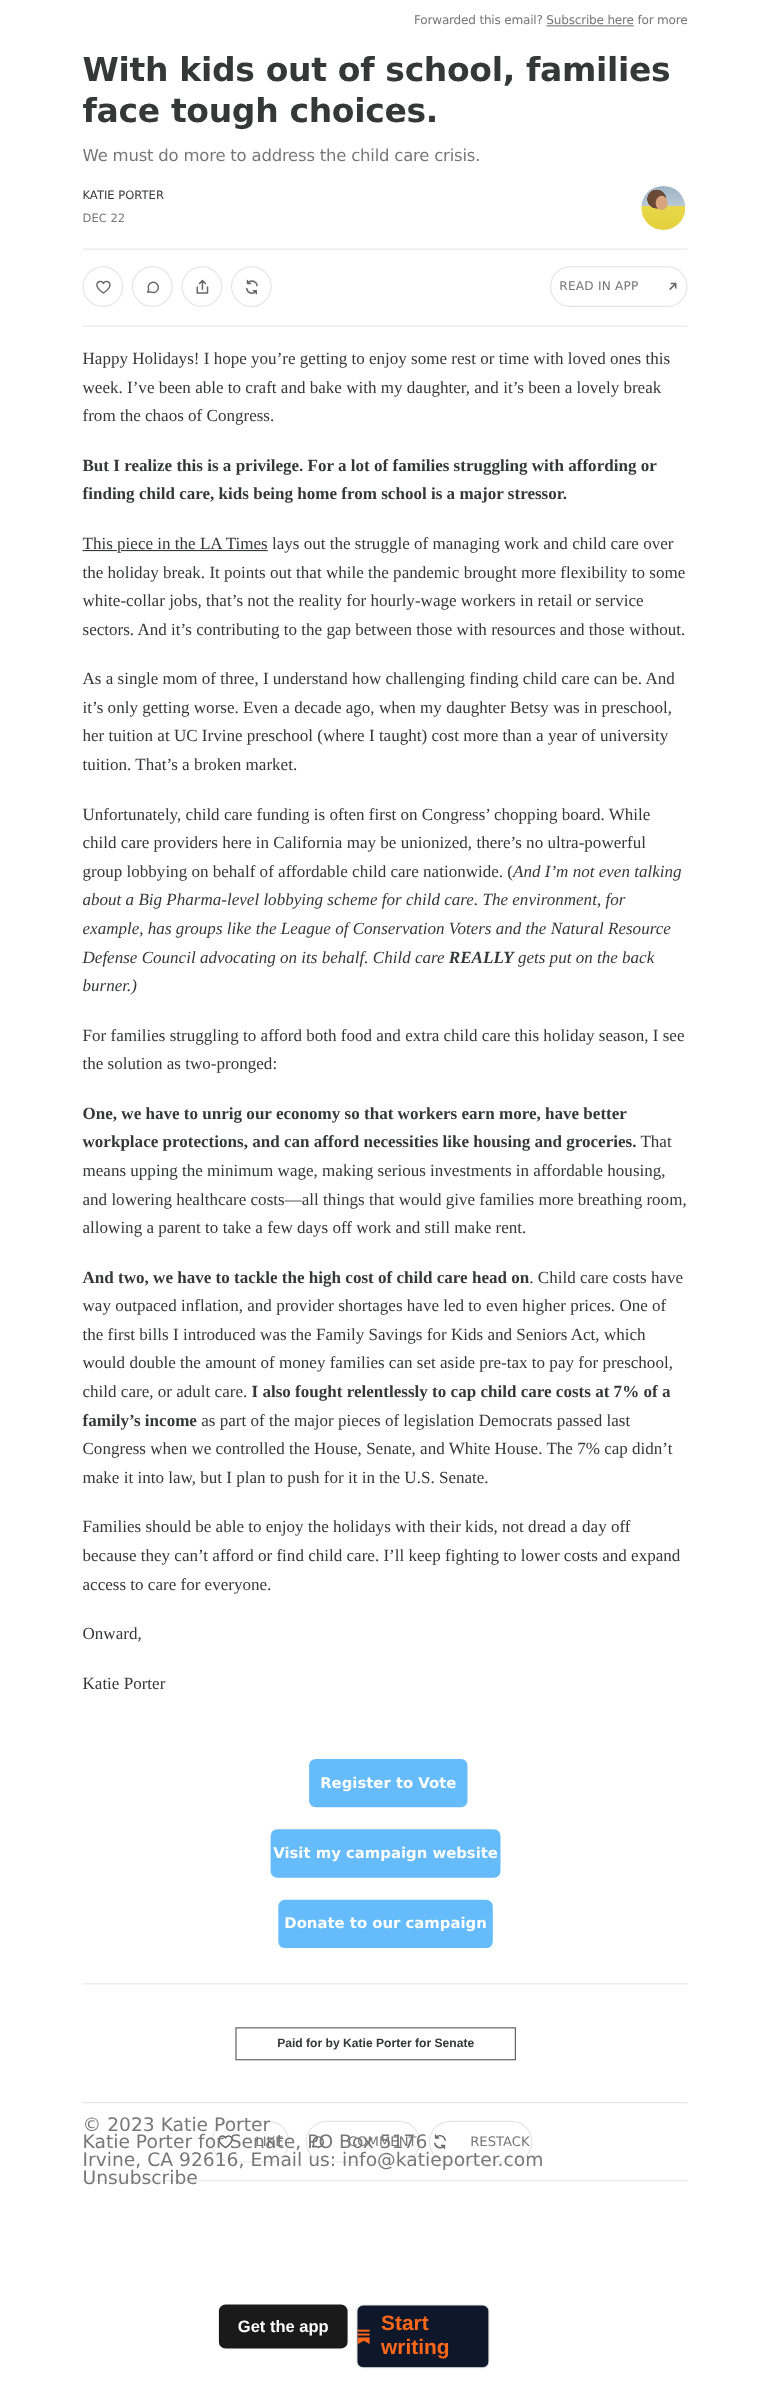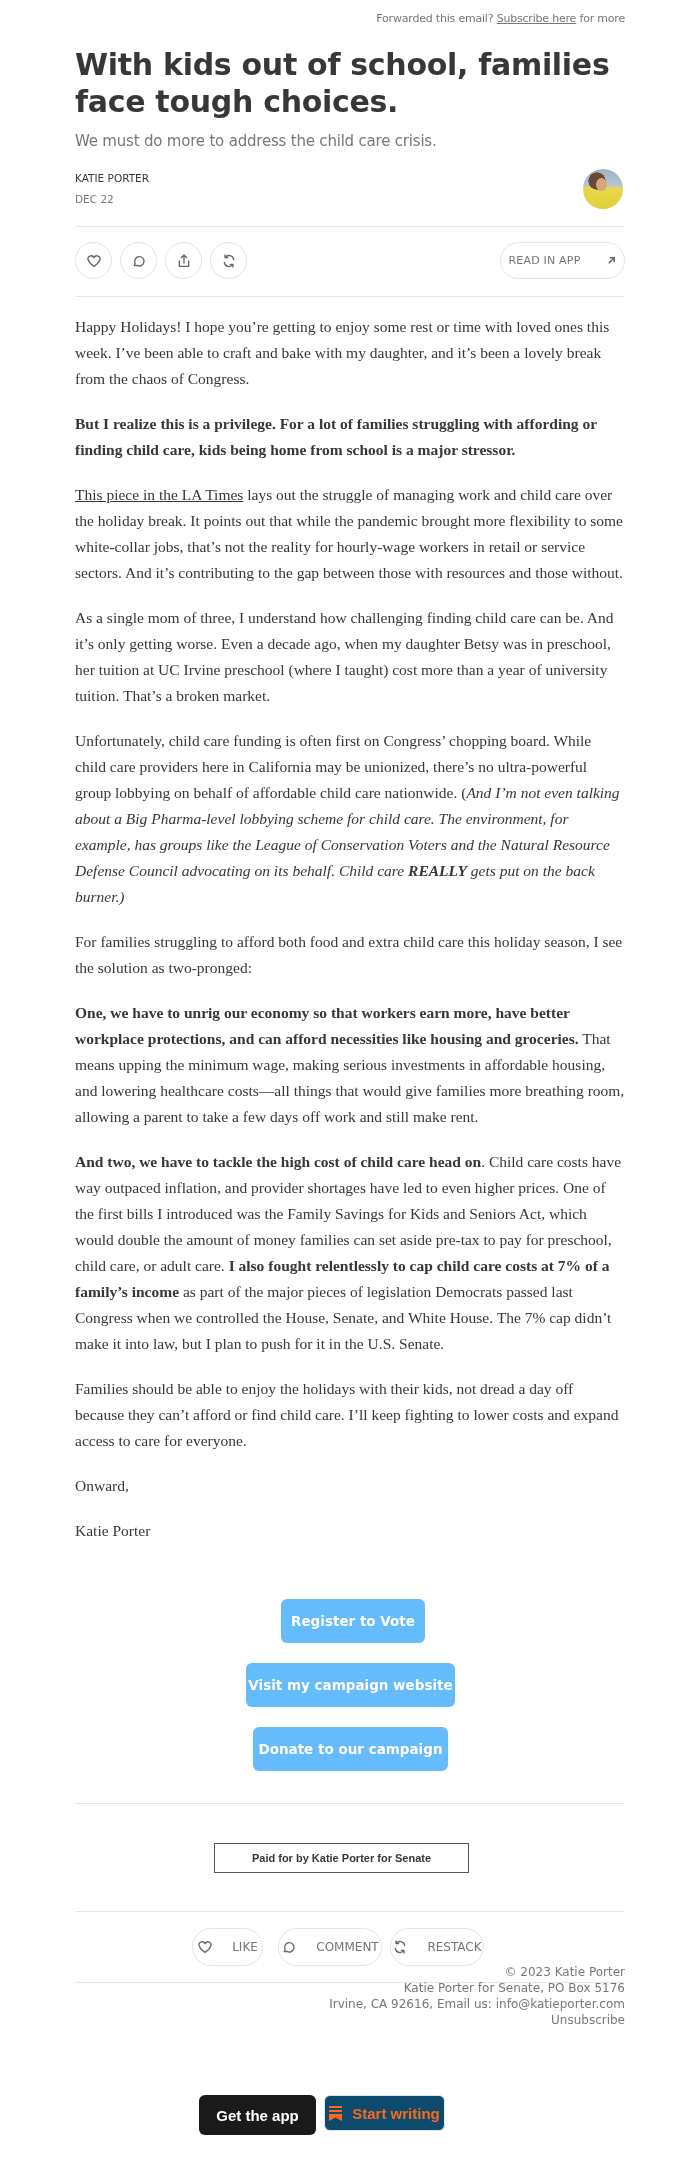--- a/index.html
+++ b/index.html
@@ -37,27 +37,27 @@
   .cta { position: absolute; height: 44px; border-radius: 6px; background: #66bbfb; color: #fff; font-weight: bold; font-size: 13.5px;
          display: flex; align-items: center; justify-content: center; }
 
   .paid { position: absolute; left: 214px; top: 1843px; width: 255px; height: 30px; border: 1px solid #555; display: flex; align-items: center; justify-content: center;
           font-size: 11px; font-weight: bold; color: #363737; font-family: "Liberation Sans", sans-serif; }
 
   .pill { position: absolute; top: 1928px; height: 38px; border: 1px solid #e4e4e4; border-radius: 19px; display: flex; align-items: center; justify-content: center; gap: 19px;
           font-size: 12px; color: #757575; }
   .pill svg { width: 16px; height: 16px; }
 
-  .footer { position: absolute; left: 75px; width: 550px; top: 1964px; text-align: right; font-size: 12px; line-height: 16px; color: #777; }
+  .footer { position: absolute; left: 75px; width: 550px; top: 1924px; text-align: left; font-size: 17px; line-height: 16px; color: #777; }
   .footer .unsub { color: #777; text-decoration: none; }
 
   .getapp { position: absolute; left: 199px; top: 2095px; width: 117px; height: 40px; background: #1a1a1a; color: #fff; border-radius: 6px;
             display: flex; align-items: center; justify-content: center; font-weight: bold; font-size: 15px; font-family: "Liberation Sans", sans-serif; }
-  .startw { position: absolute; left: 324px; top: 2095px; width: 121px; height: 36px; background: #0c4a6e; border: 1px solid #e4e4e4; border-radius: 6px;
-            display: flex; align-items: center; justify-content: center; gap: 10px; color: #ff6719; font-weight: bold; font-size: 15px; font-family: "Liberation Sans", sans-serif; }
+  .startw { position: absolute; left: 324px; top: 2095px; width: 121px; height: 58px; background: #0f172a; border: 1px solid #e4e4e4; border-radius: 6px;
+            display: flex; align-items: center; justify-content: center; gap: 10px; color: #ff6719; font-weight: bold; font-size: 19px; font-family: "Liberation Sans", sans-serif; }
 </style>
 </head>
 <body>
 
 <div class="forwarded"><span>Forwarded this email? </span><a>Subscribe here</a><span> for more</span></div>
 
 <h1 class="col title sans">With kids out of school, families face tough choices.</h1>
 <h3 class="col subtitle sans">We must do more to address the child care crisis.</h3>
 <div class="col author sans">KATIE PORTER</div>
 <div class="col date sans">DEC 22</div>

